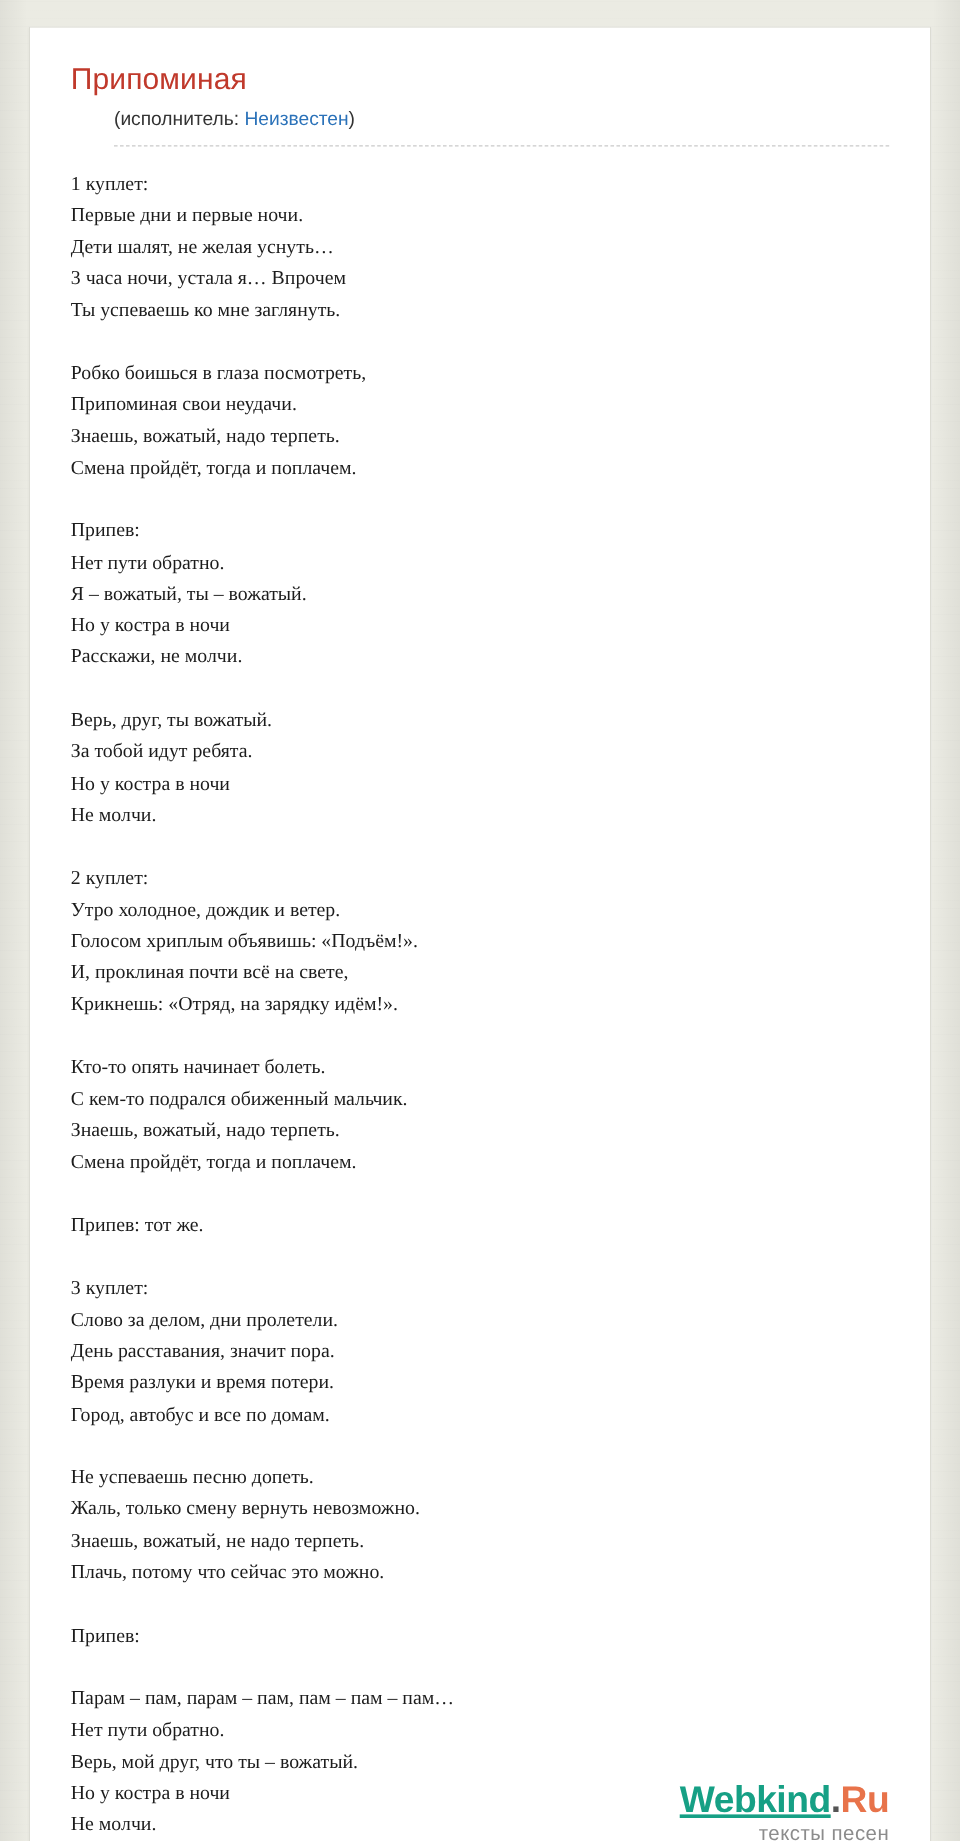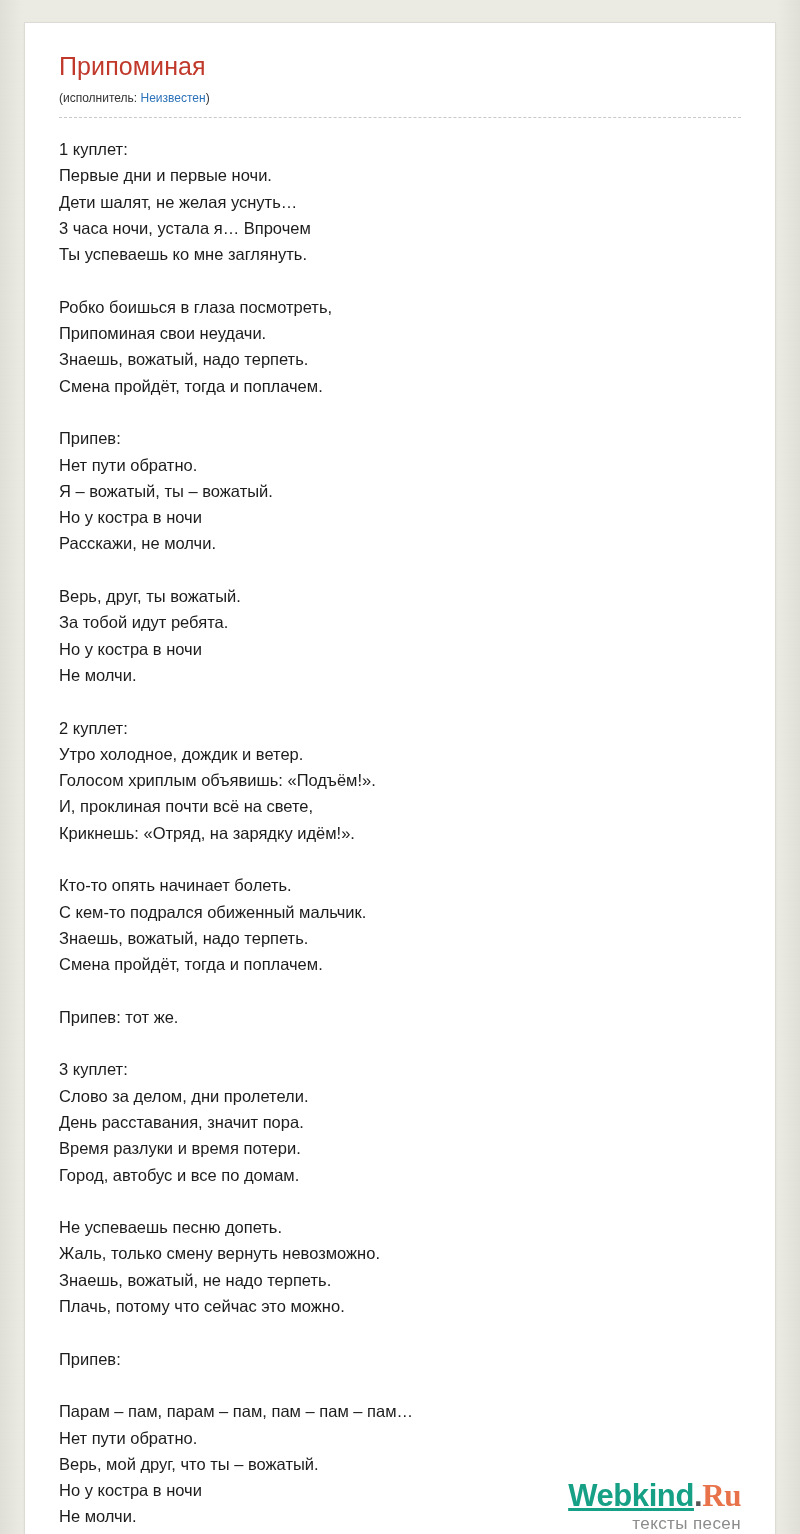--- a/index.html
+++ b/index.html
@@ -34,55 +34,56 @@
   }
   .song-title {
     color: #c0392b;
     font-size: 25px;
     font-weight: normal;
     line-height: 1.2;
     margin: 0 0 10px 0;
     letter-spacing: 0.1px;
   }
   .artist-line {
-    font-size: 12px;
+    font-size: 16px;
     color: #333333;
     padding-bottom: 12px;
     border-bottom: 1px dashed #c9c9c9;
     margin-bottom: 18px;
+    margin-left: 36px;
   }
   .artist-line a {
     color: #2b72b9;
     text-decoration: none;
   }
   .lyrics {
     font-size: 16.5px;
     line-height: 26.3px;
     color: #1c1c1c;
     white-space: pre-wrap;
     word-wrap: break-word;
     margin: 0;
-    font-family: Liberation Sans, sans-serif;
+    font-family: Liberation Serif, serif;
   }
   .footer-brand {
     position: absolute;
     right: 34px;
     bottom: 18px;
     text-align: right;
     line-height: 1;
     user-select: none;
   }
   .brand-main {
     font-size: 31px;
     font-weight: bold;
     letter-spacing: -0.4px;
   }
   .brand-kind { color: #16a085; text-decoration: underline; }
   .brand-dot { color: #555; font-weight: bold; }
-  .brand-ru { color: #e8734a; font-family: Liberation Serif, serif; }
+  .brand-ru { color: #e8734a; }
   .brand-sub {
     margin-top: 4px;
     font-size: 17px;
     color: #8c8c8c;
     letter-spacing: 0.4px;
   }
   .edge-left, .edge-right {
     position: absolute;
     top: 0;
     bottom: 0;

